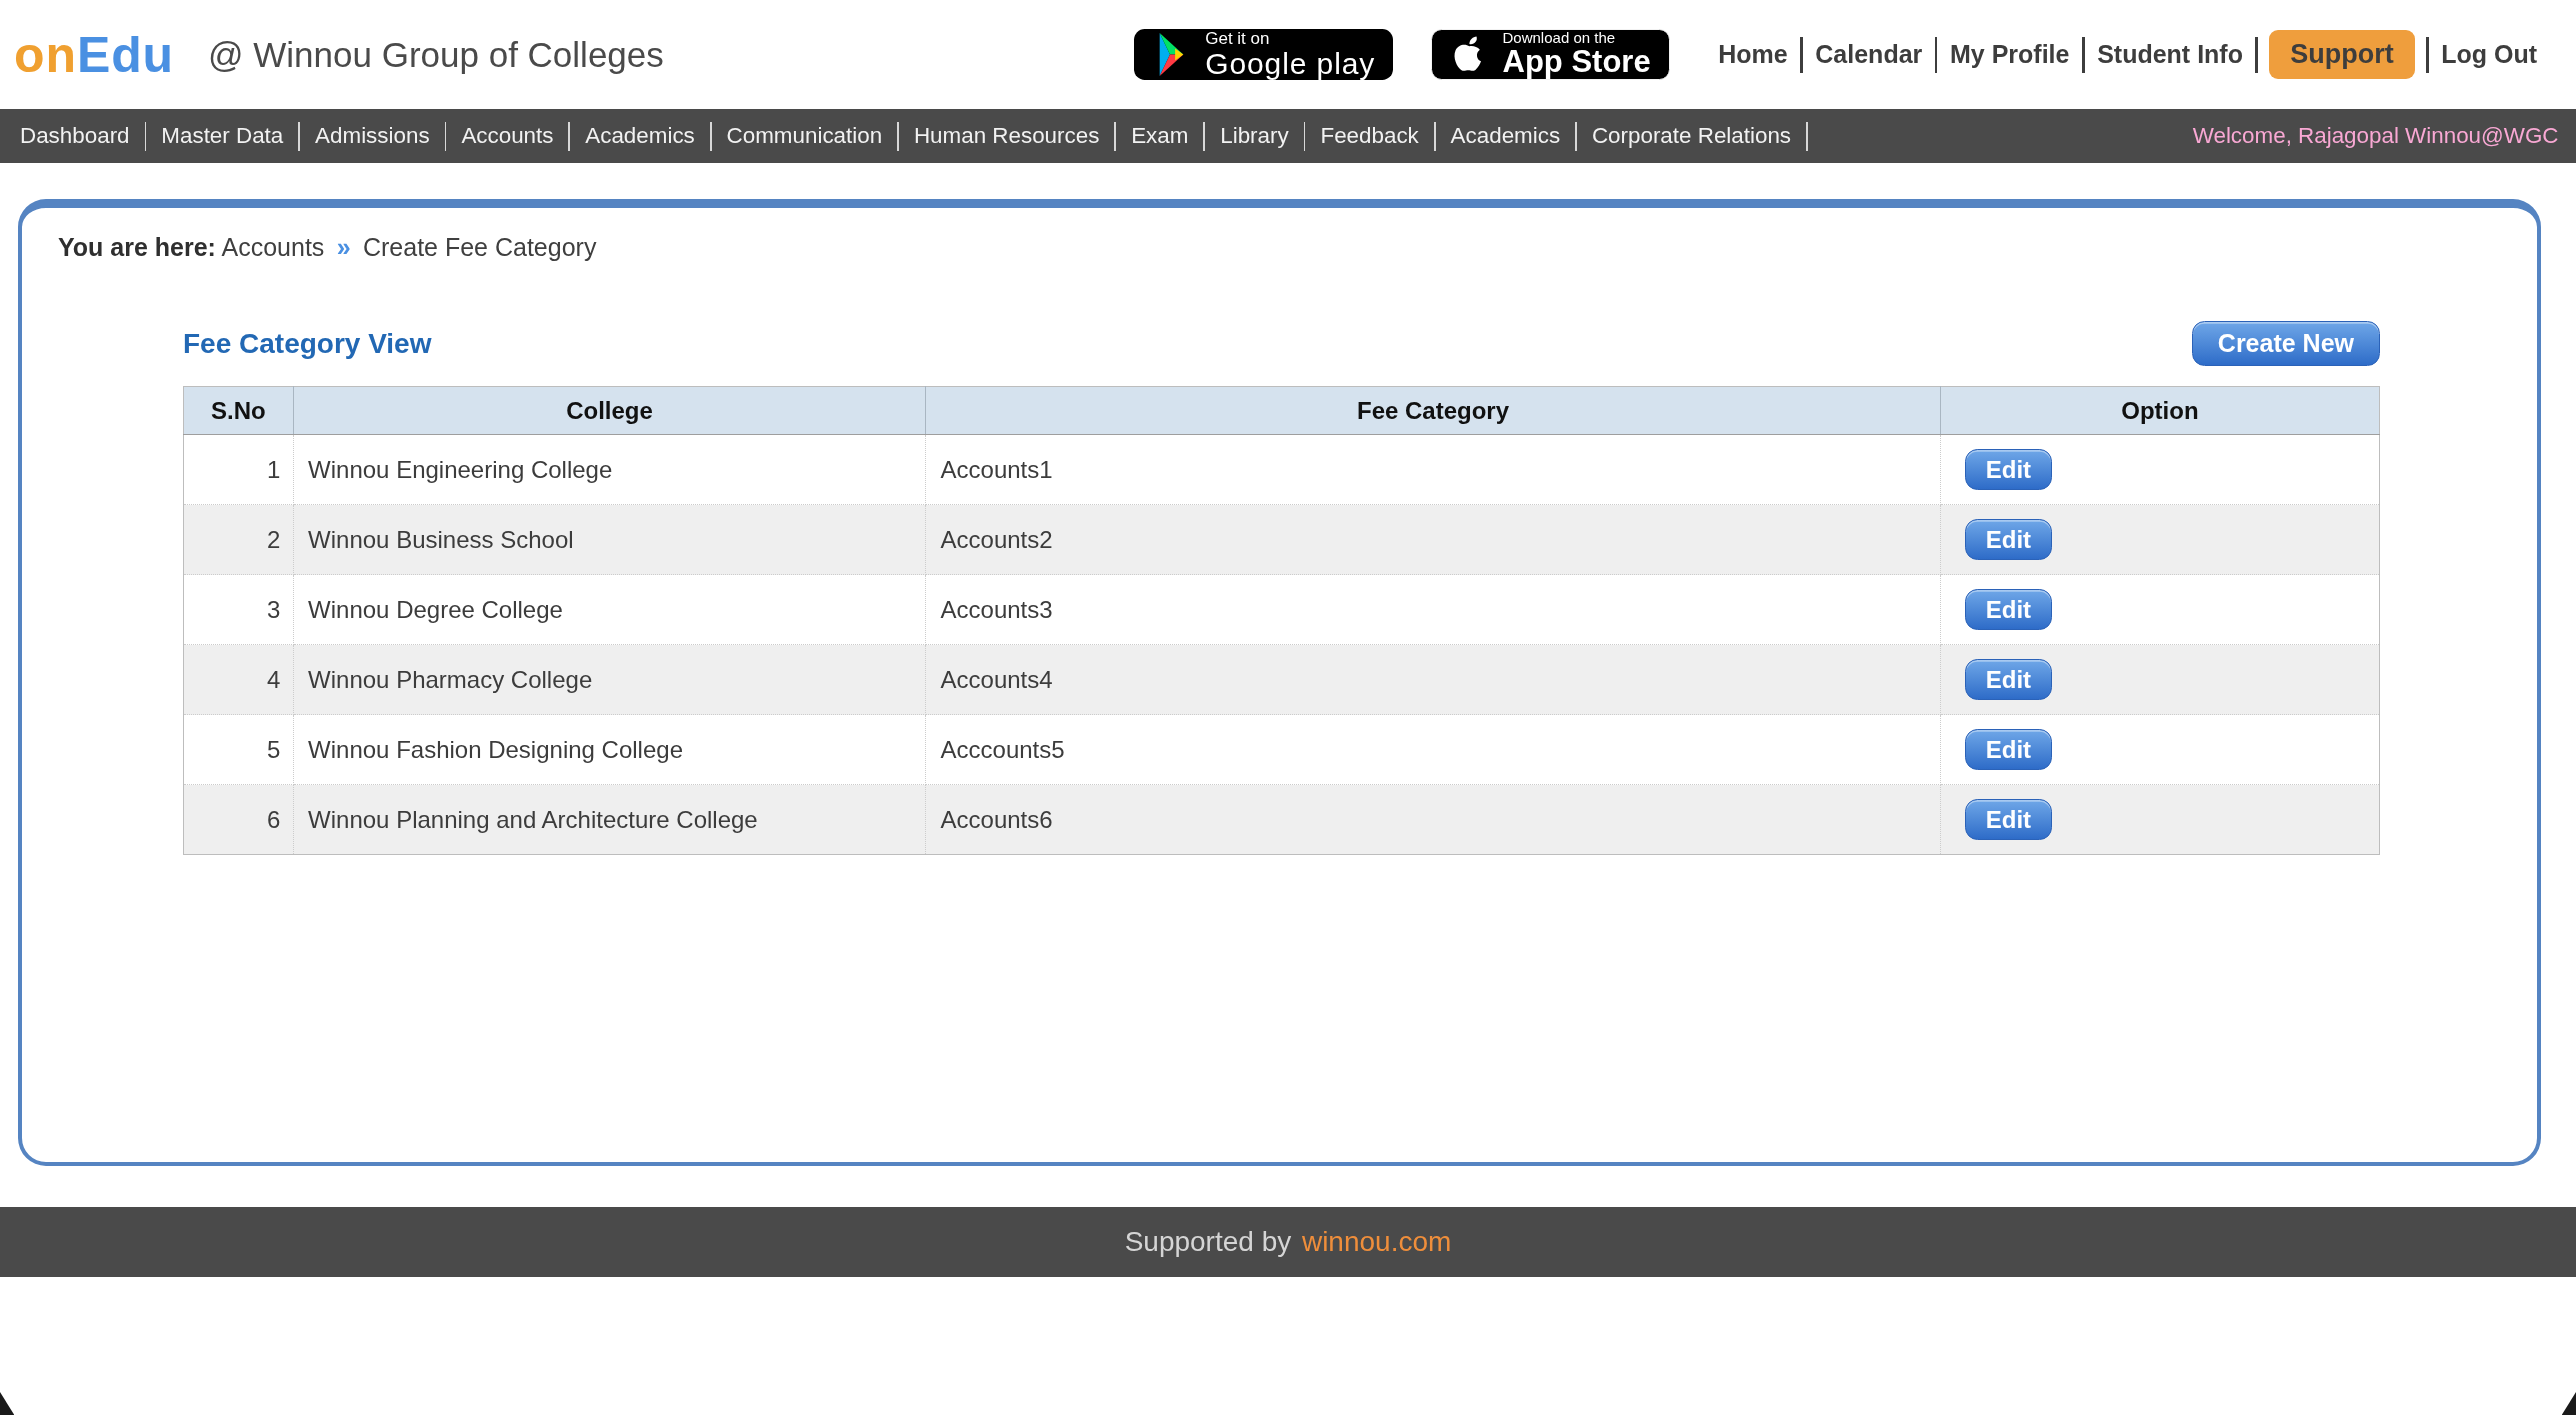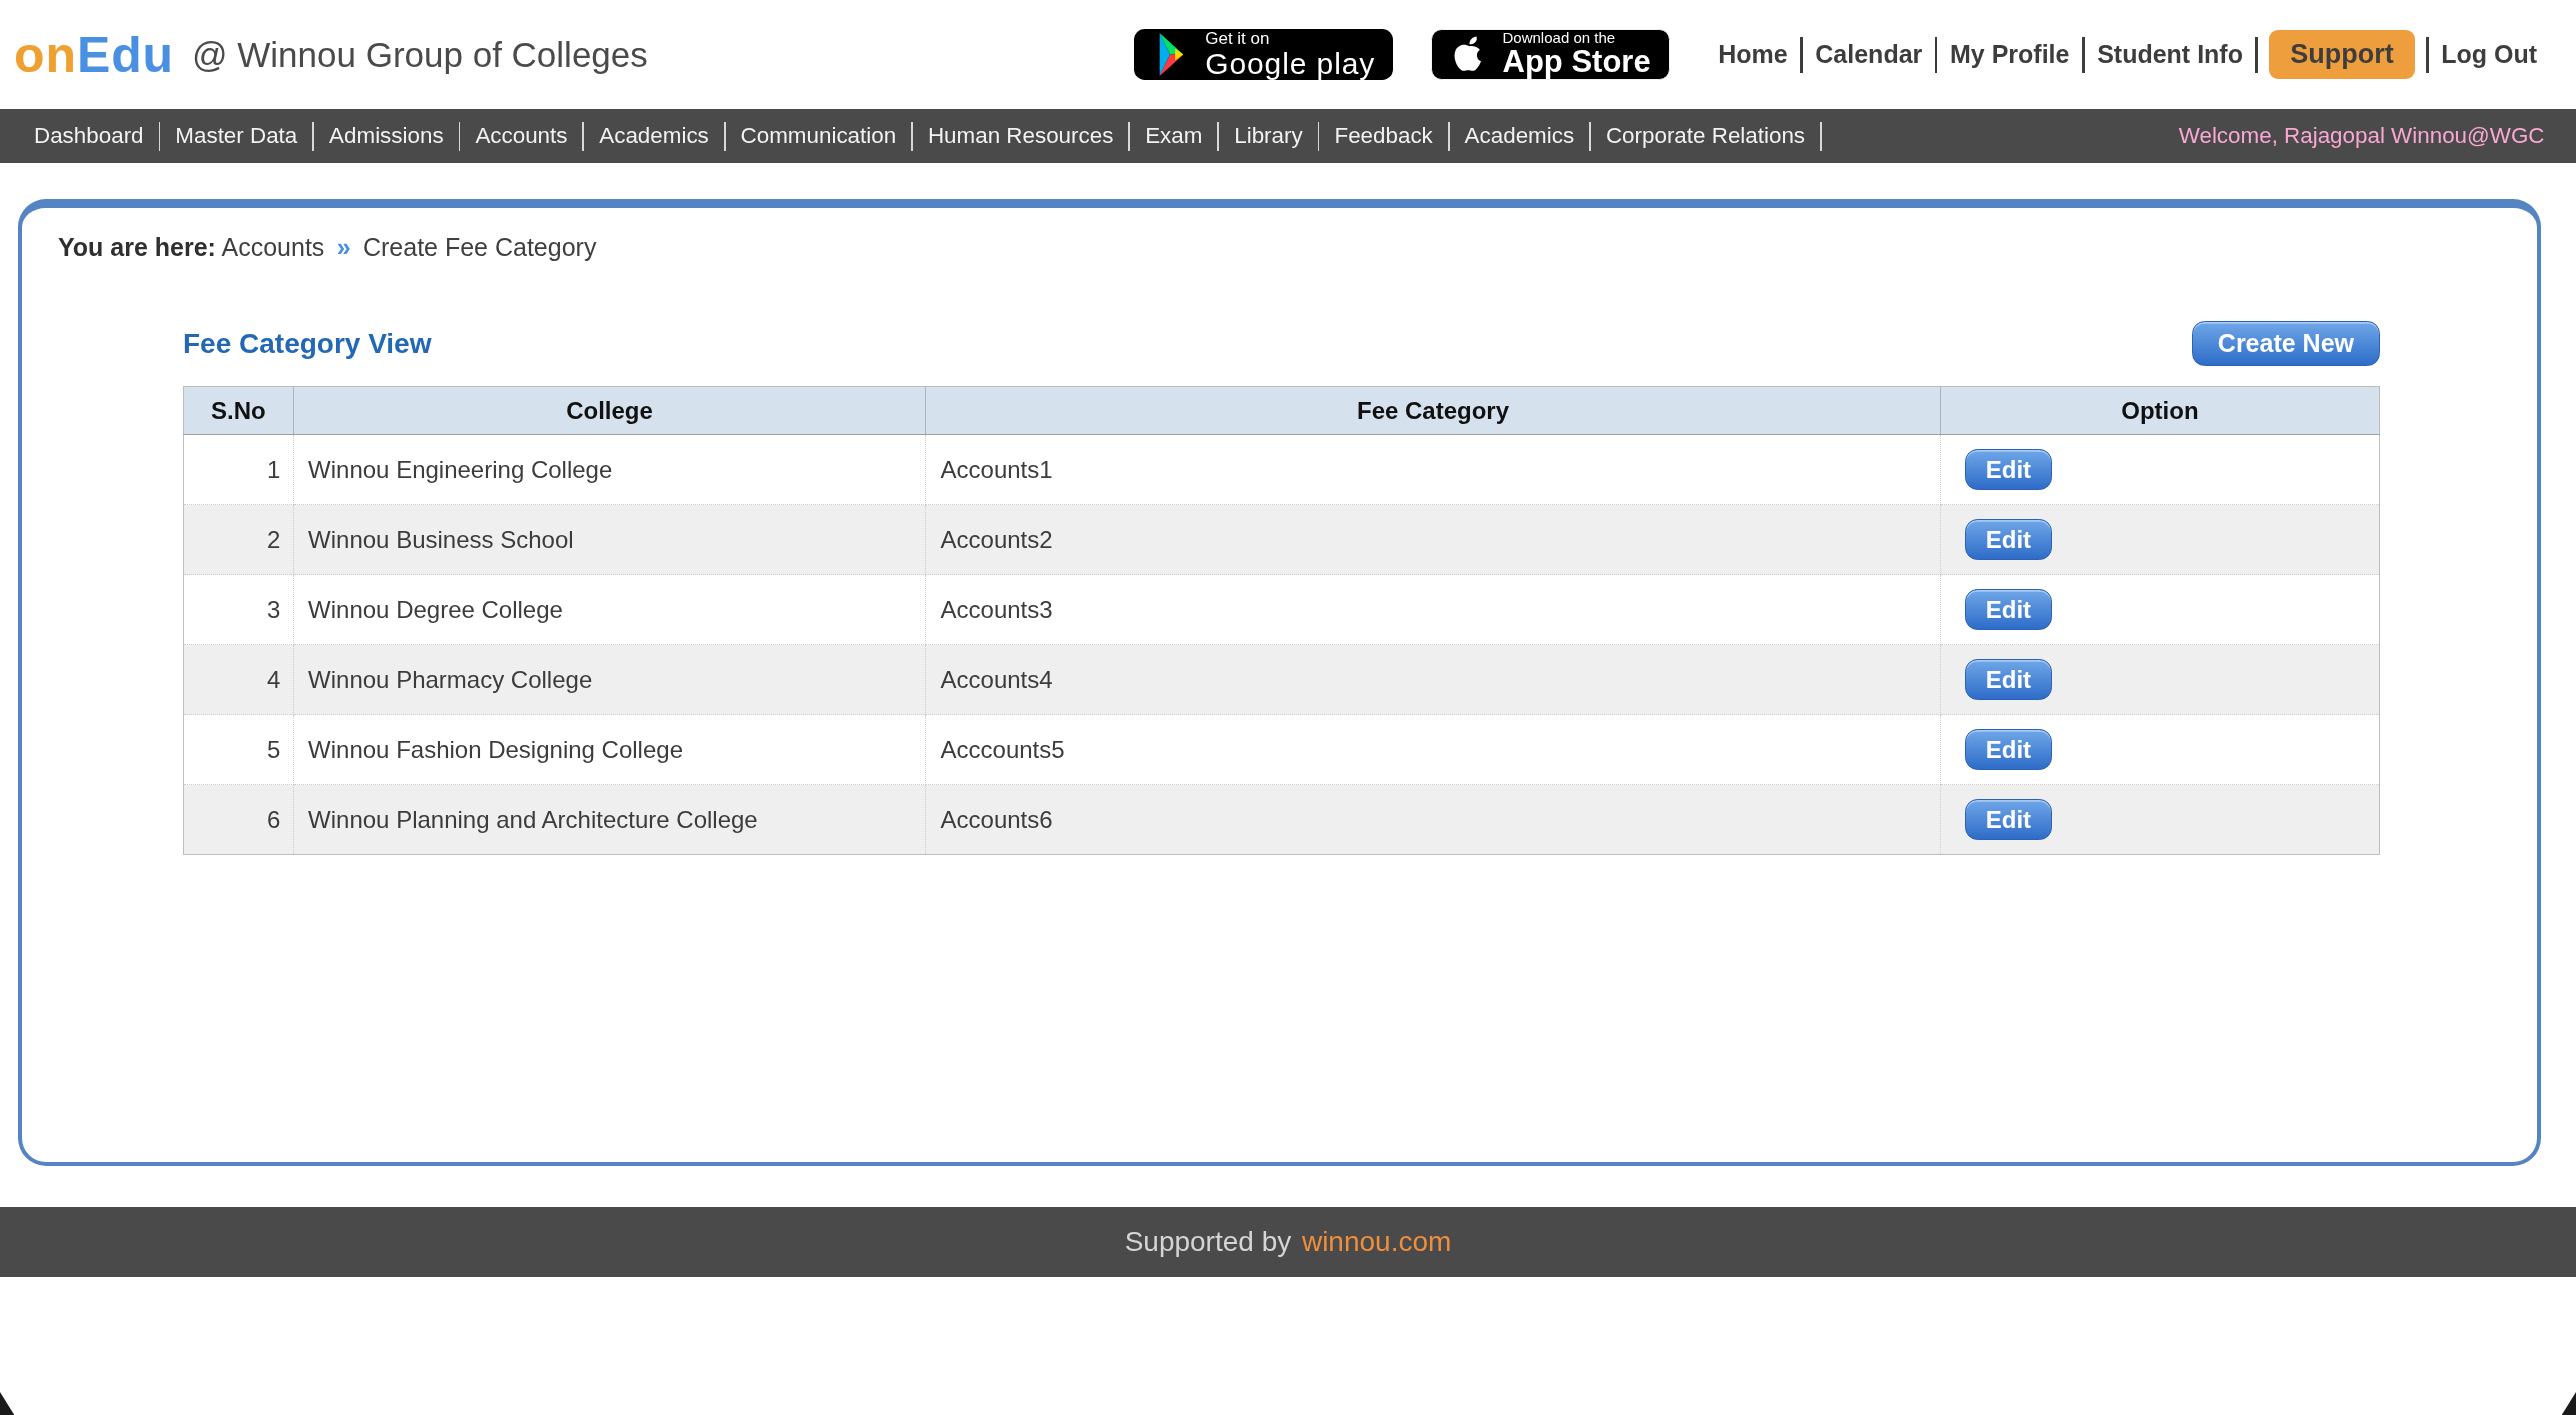--- a/index.html
+++ b/index.html
@@ -10,21 +10,21 @@
   }
 
   
   .top-header {
     height: 109px; display: flex; align-items: center;
     padding: 0 14px; background: #fff;
   }
   .logo { font-size: 50px; font-weight: bold; letter-spacing: 0.9px; cursor: pointer; }
   .logo .lo-on  { color: #F0A030; }
   .logo .lo-edu { color: #4A90E2; }
-  .org-title { font-size: 35px; color: #4A4A4A; margin-left: 18px; white-space: nowrap; }
+  .org-title { font-size: 35px; color: #4A4A4A; margin-left: 34px; white-space: nowrap; }
 
   .badges { display: flex; align-items: center; margin-left: auto; gap: 38px; }
   .store-badge {
     height: 51px; background: #000; border-radius: 10.7px; color: #fff;
     display: flex; align-items: center; padding: 0 18px; cursor: pointer;
   }
   .store-badge .txt { margin-left: 14.3px; line-height: 1.05; white-space: nowrap; }
   .gp-line1 { font-size: 17px; }
   .gp-line2 { font-size: 30px; letter-spacing: 0.9px; }
   .as-badge { border: 1.8px solid #F2F2F2; }
@@ -37,21 +37,21 @@
   }
   .tl-sep { width: 2.7px; height: 36px; background: #3D3D3D; }
   .support-btn {
     background: #EF9E3D; border-radius: 9px; padding: 9px 21.5px;
     font-size: 27px; font-weight: bold; color: #3D3D3D; margin: 0 10.7px; cursor: pointer;
   }
 
   
   .navbar {
     height: 54px; background: #4A4A4A; display: flex; align-items: center;
-    padding: 0 19px; color: #F2F2F2; font-size: 22.4px;
+    padding: 0 5px; color: #F2F2F2; font-size: 22.4px;
   }
   .nav-item { padding: 0 15px; cursor: pointer; white-space: nowrap; }
   .nav-sep { width: 1.8px; height: 29px; background: #D8D8D8; }
   .welcome { margin-left: auto; color: #f9a8d4; font-size: 22.4px; padding-right: 12.5px; white-space: nowrap; }
 
   
   .panel {
     margin: 36px 35px 0 18px; height: 967px; background: #fff;
     border: 4.5px solid #5584C2; border-top-width: 9px; border-radius: 28px;
   }

